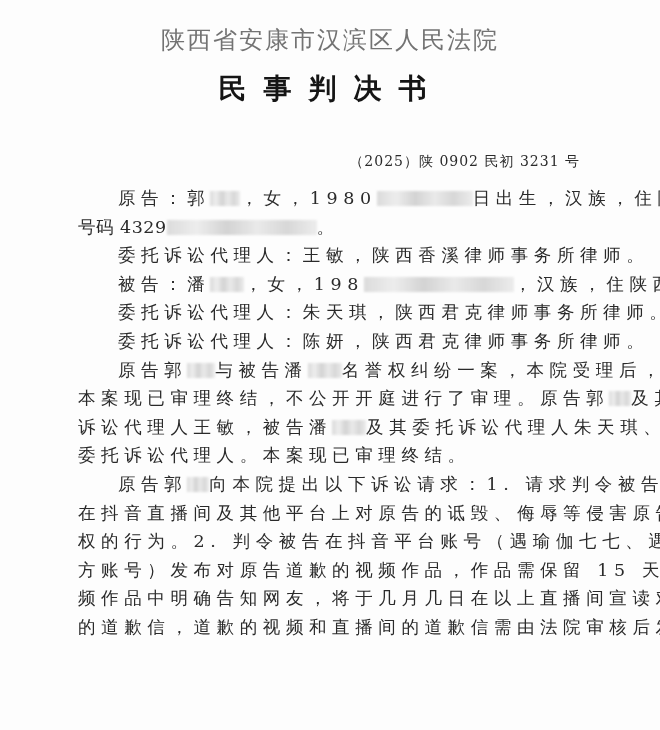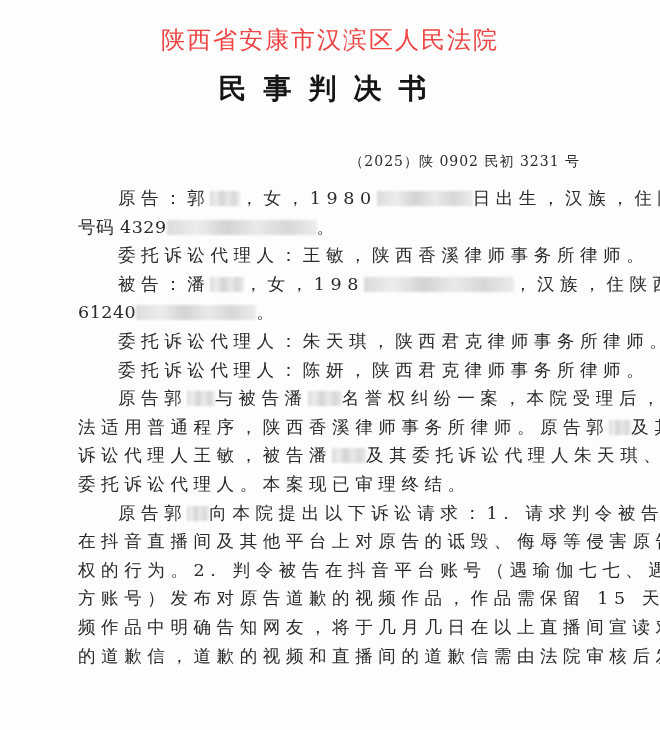--- a/index.html
+++ b/index.html
@@ -22,21 +22,21 @@
       background: #fdfdfd;
     }
     .court-name {
       position: absolute;
       top: 24px;
       left: 0;
       width: 660px;
       text-align: center;
       font-size: 24px;
       letter-spacing: 2px;
-      color: #ef4444;
+      color: #737373;
       font-family: "DejaVu Serif", serif;
     }
     .doc-title {
       position: absolute;
       top: 70px;
       left: 0;
       width: 648px;
       text-align: center;
       font-size: 28px;
       font-weight: bold;
@@ -94,28 +94,27 @@
   <div class="body-text">
 
     <div>
       <span class="line indent"><span>原告：郭</span><span class="redact" style="width:30px"></span><span>，女，1980</span><span class="redact" style="width:96px"></span><span>日出生，汉族，住陕西</span></span>
       <span class="line"><span class="num">号码 4329</span><span class="redact" style="width:150px"></span><span>。</span></span>
     </div>
     <span class="line indent">委托诉讼代理人：王敏，陕西香溪律师事务所律师。</span>
 
     <div>
       <span class="line indent"><span>被告：潘</span><span class="redact" style="width:34px"></span><span>，女，198</span><span class="redact" style="width:150px"></span><span>，汉族，住陕西</span></span>
-      <span class="line"><span class="num">61240</span><span class="redact" style="width:120px"></span><span>。</span></span>
     </div>
     <span class="line indent">委托诉讼代理人：朱天琪，陕西君克律师事务所律师。</span>
     <span class="line indent">委托诉讼代理人：陈妍，陕西君克律师事务所律师。</span>
 
     <div>
       <span class="line indent"><span>原告郭</span><span class="redact" style="width:28px"></span><span>与被告潘</span><span class="redact" style="width:34px"></span><span>名誉权纠纷一案，本院受理后，依</span></span>
-      <span class="line"><span>法适用普通程序，陕西香溪律师事务所律师。原告郭</span><span class="redact" style="width:22px"></span><span>及其委托</span></span>
+      <span class="line"><span>本案现已审理终结，不公开开庭进行了审理。原告郭</span><span class="redact" style="width:22px"></span><span>及其委托</span></span>
       <span class="line"><span>诉讼代理人王敏，被告潘</span><span class="redact" style="width:34px"></span><span>及其委托诉讼代理人朱天琪、陈妍</span></span>
       <span class="line">委托诉讼代理人。本案现已审理终结。</span>
     </div>
 
     <div>
       <span class="line indent"><span>原告郭</span><span class="redact" style="width:22px"></span><span>向本院提出以下诉讼请求：1. 请求判令被告停止</span></span>
       <span class="line">在抖音直播间及其他平台上对原告的诋毁、侮辱等侵害原告名誉</span>
       <span class="line">权的行为。2. 判令被告在抖音平台账号（遇瑜伽七七、遇瑜伽官</span>
       <span class="line">方账号）发布对原告道歉的视频作品，作品需保留 15 天，并在视</span>
       <span class="line">频作品中明确告知网友，将于几月几日在以上直播间宣读对原告</span>

